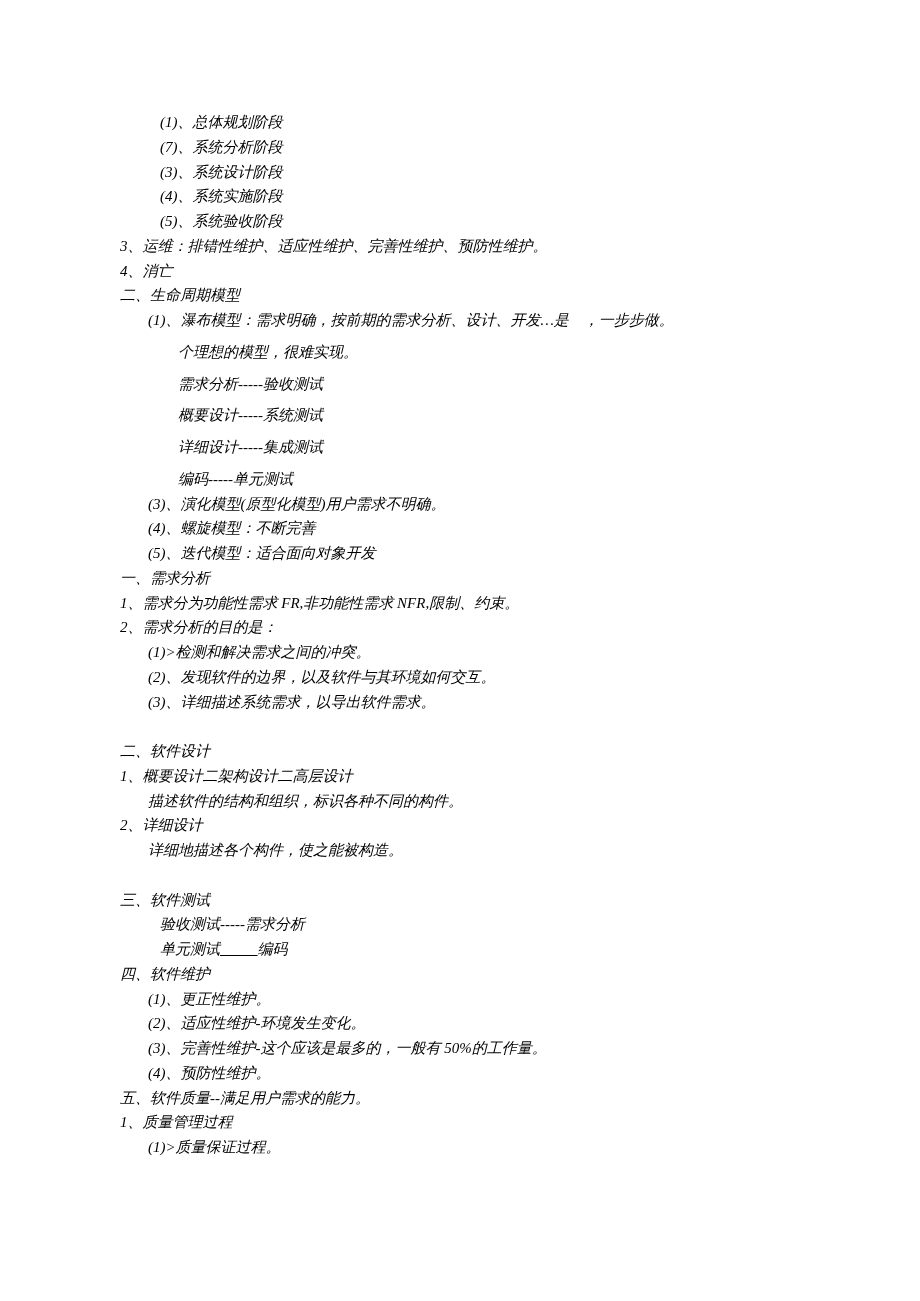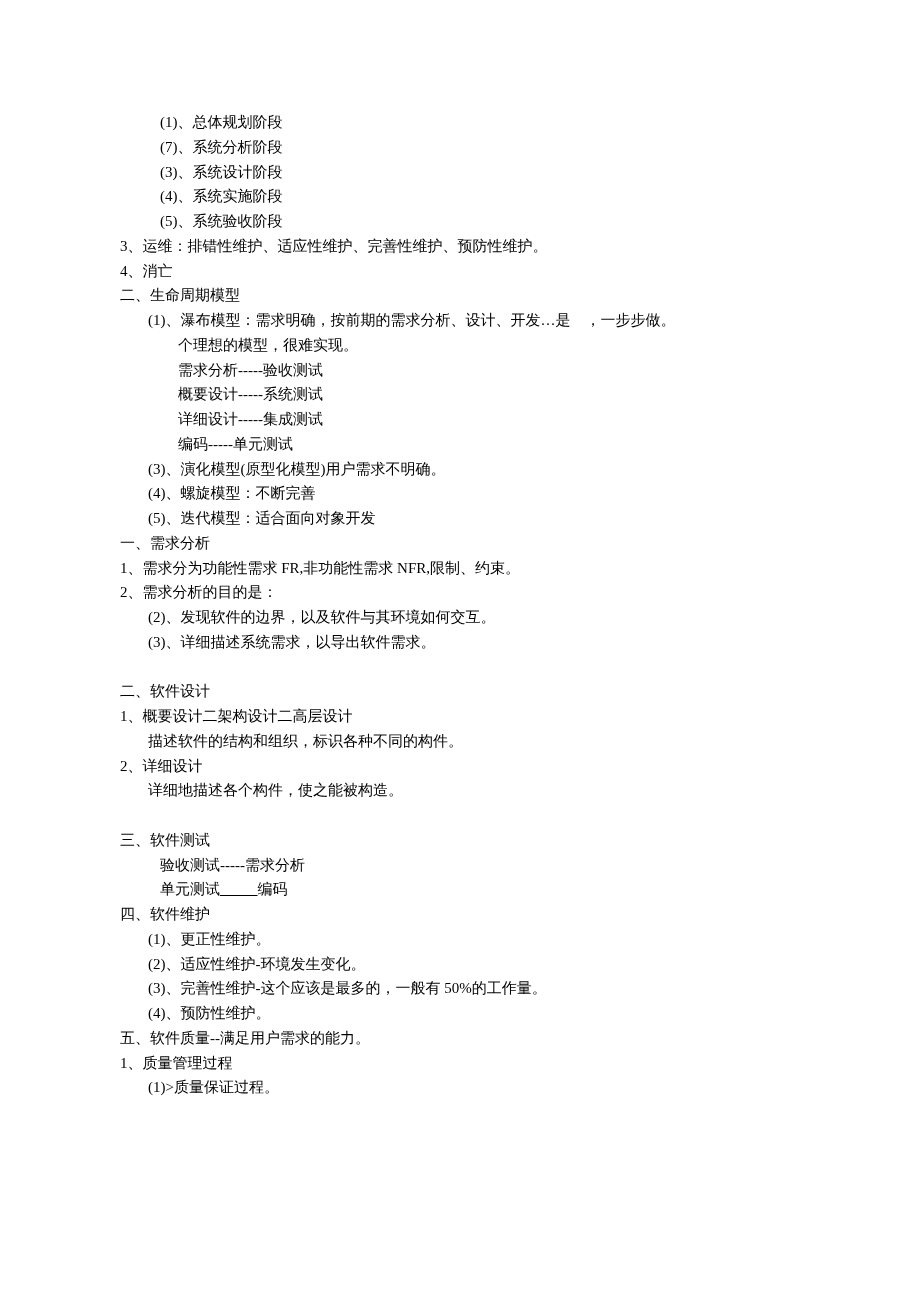--- a/index.html
+++ b/index.html
@@ -12,25 +12,26 @@
       color: #000000;
     }
     .page {
       width: 920px;
       min-height: 1301px;
       padding: 110px 120px 60px 120px;
       box-sizing: border-box;
     }
     .line {
       white-space: pre;
+      font-style: italic;
     }
     .i0 { padding-left: 0; }
     .i1 { padding-left: 28px; }
     .i2 { padding-left: 40px; }
-    .i3 { padding-left: 58px; }
+    .i3 { padding-left: 58px; margin-top: 7px; }
   </style>
 </head>
 <body>
 
 <div class="page">
   <div id="content">
       <div class="line i2">(1)、总体规划阶段</div>
       <div class="line i2">(7)、系统分析阶段</div>
       <div class="line i2">(3)、系统设计阶段</div>
       <div class="line i2">(4)、系统实施阶段</div>
@@ -43,20 +44,21 @@
       <div class="line i3">需求分析-----验收测试</div>
       <div class="line i3">概要设计-----系统测试</div>
       <div class="line i3">详细设计-----集成测试</div>
       <div class="line i3">编码-----单元测试</div>
       <div class="line i1">(3)、演化模型(原型化模型)用户需求不明确。</div>
       <div class="line i1">(4)、螺旋模型：不断完善</div>
       <div class="line i1">(5)、迭代模型：适合面向对象开发</div>
       <div class="line i0">一、需求分析</div>
       <div class="line i0">1、需求分为功能性需求 FR,非功能性需求 NFR,限制、约束。</div>
       <div class="line i0">2、需求分析的目的是：</div>
+      <div class="line i1">(1)&gt;检测和解决需求之间的冲突。</div>
       <div class="line i1">(2)、发现软件的边界，以及软件与其环境如何交互。</div>
       <div class="line i1">(3)、详细描述系统需求，以导出软件需求。</div>
       <div class="line i0"> </div>
       <div class="line i0">二、软件设计</div>
       <div class="line i0">1、概要设计二架构设计二高层设计</div>
       <div class="line i1">描述软件的结构和组织，标识各种不同的构件。</div>
       <div class="line i0">2、详细设计</div>
       <div class="line i1">详细地描述各个构件，使之能被构造。</div>
       <div class="line i0"> </div>
       <div class="line i0">三、软件测试</div>

